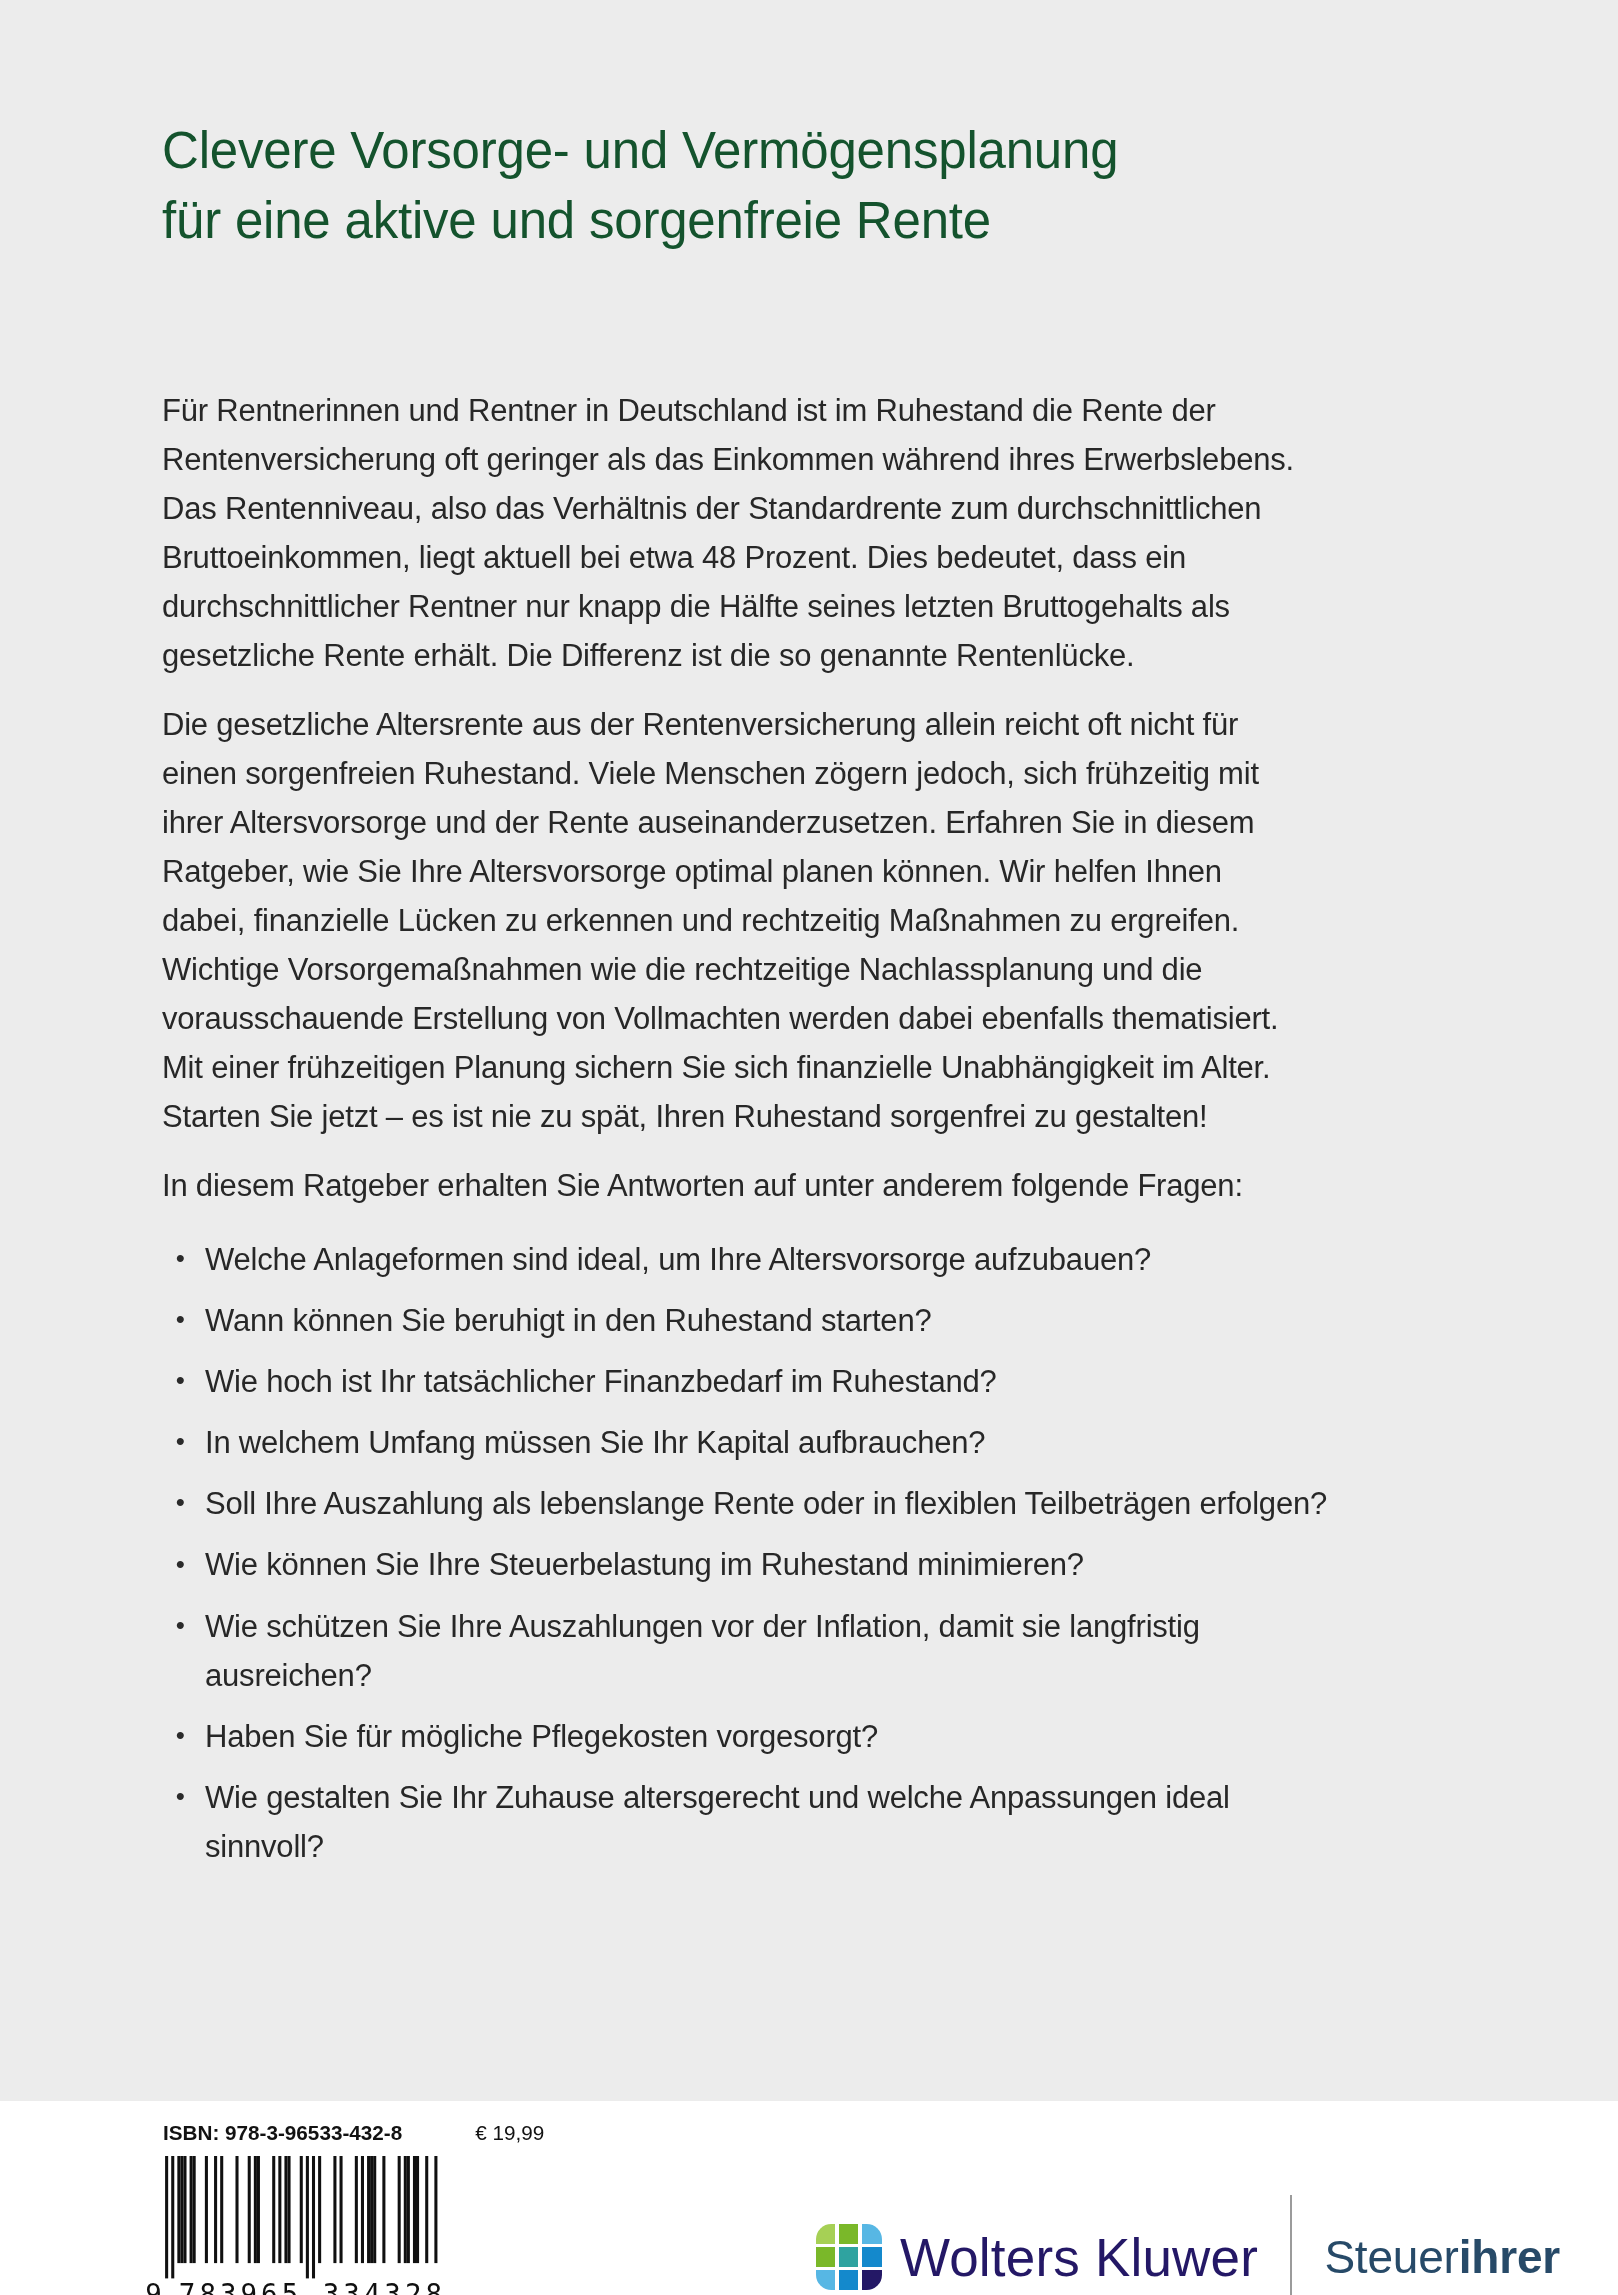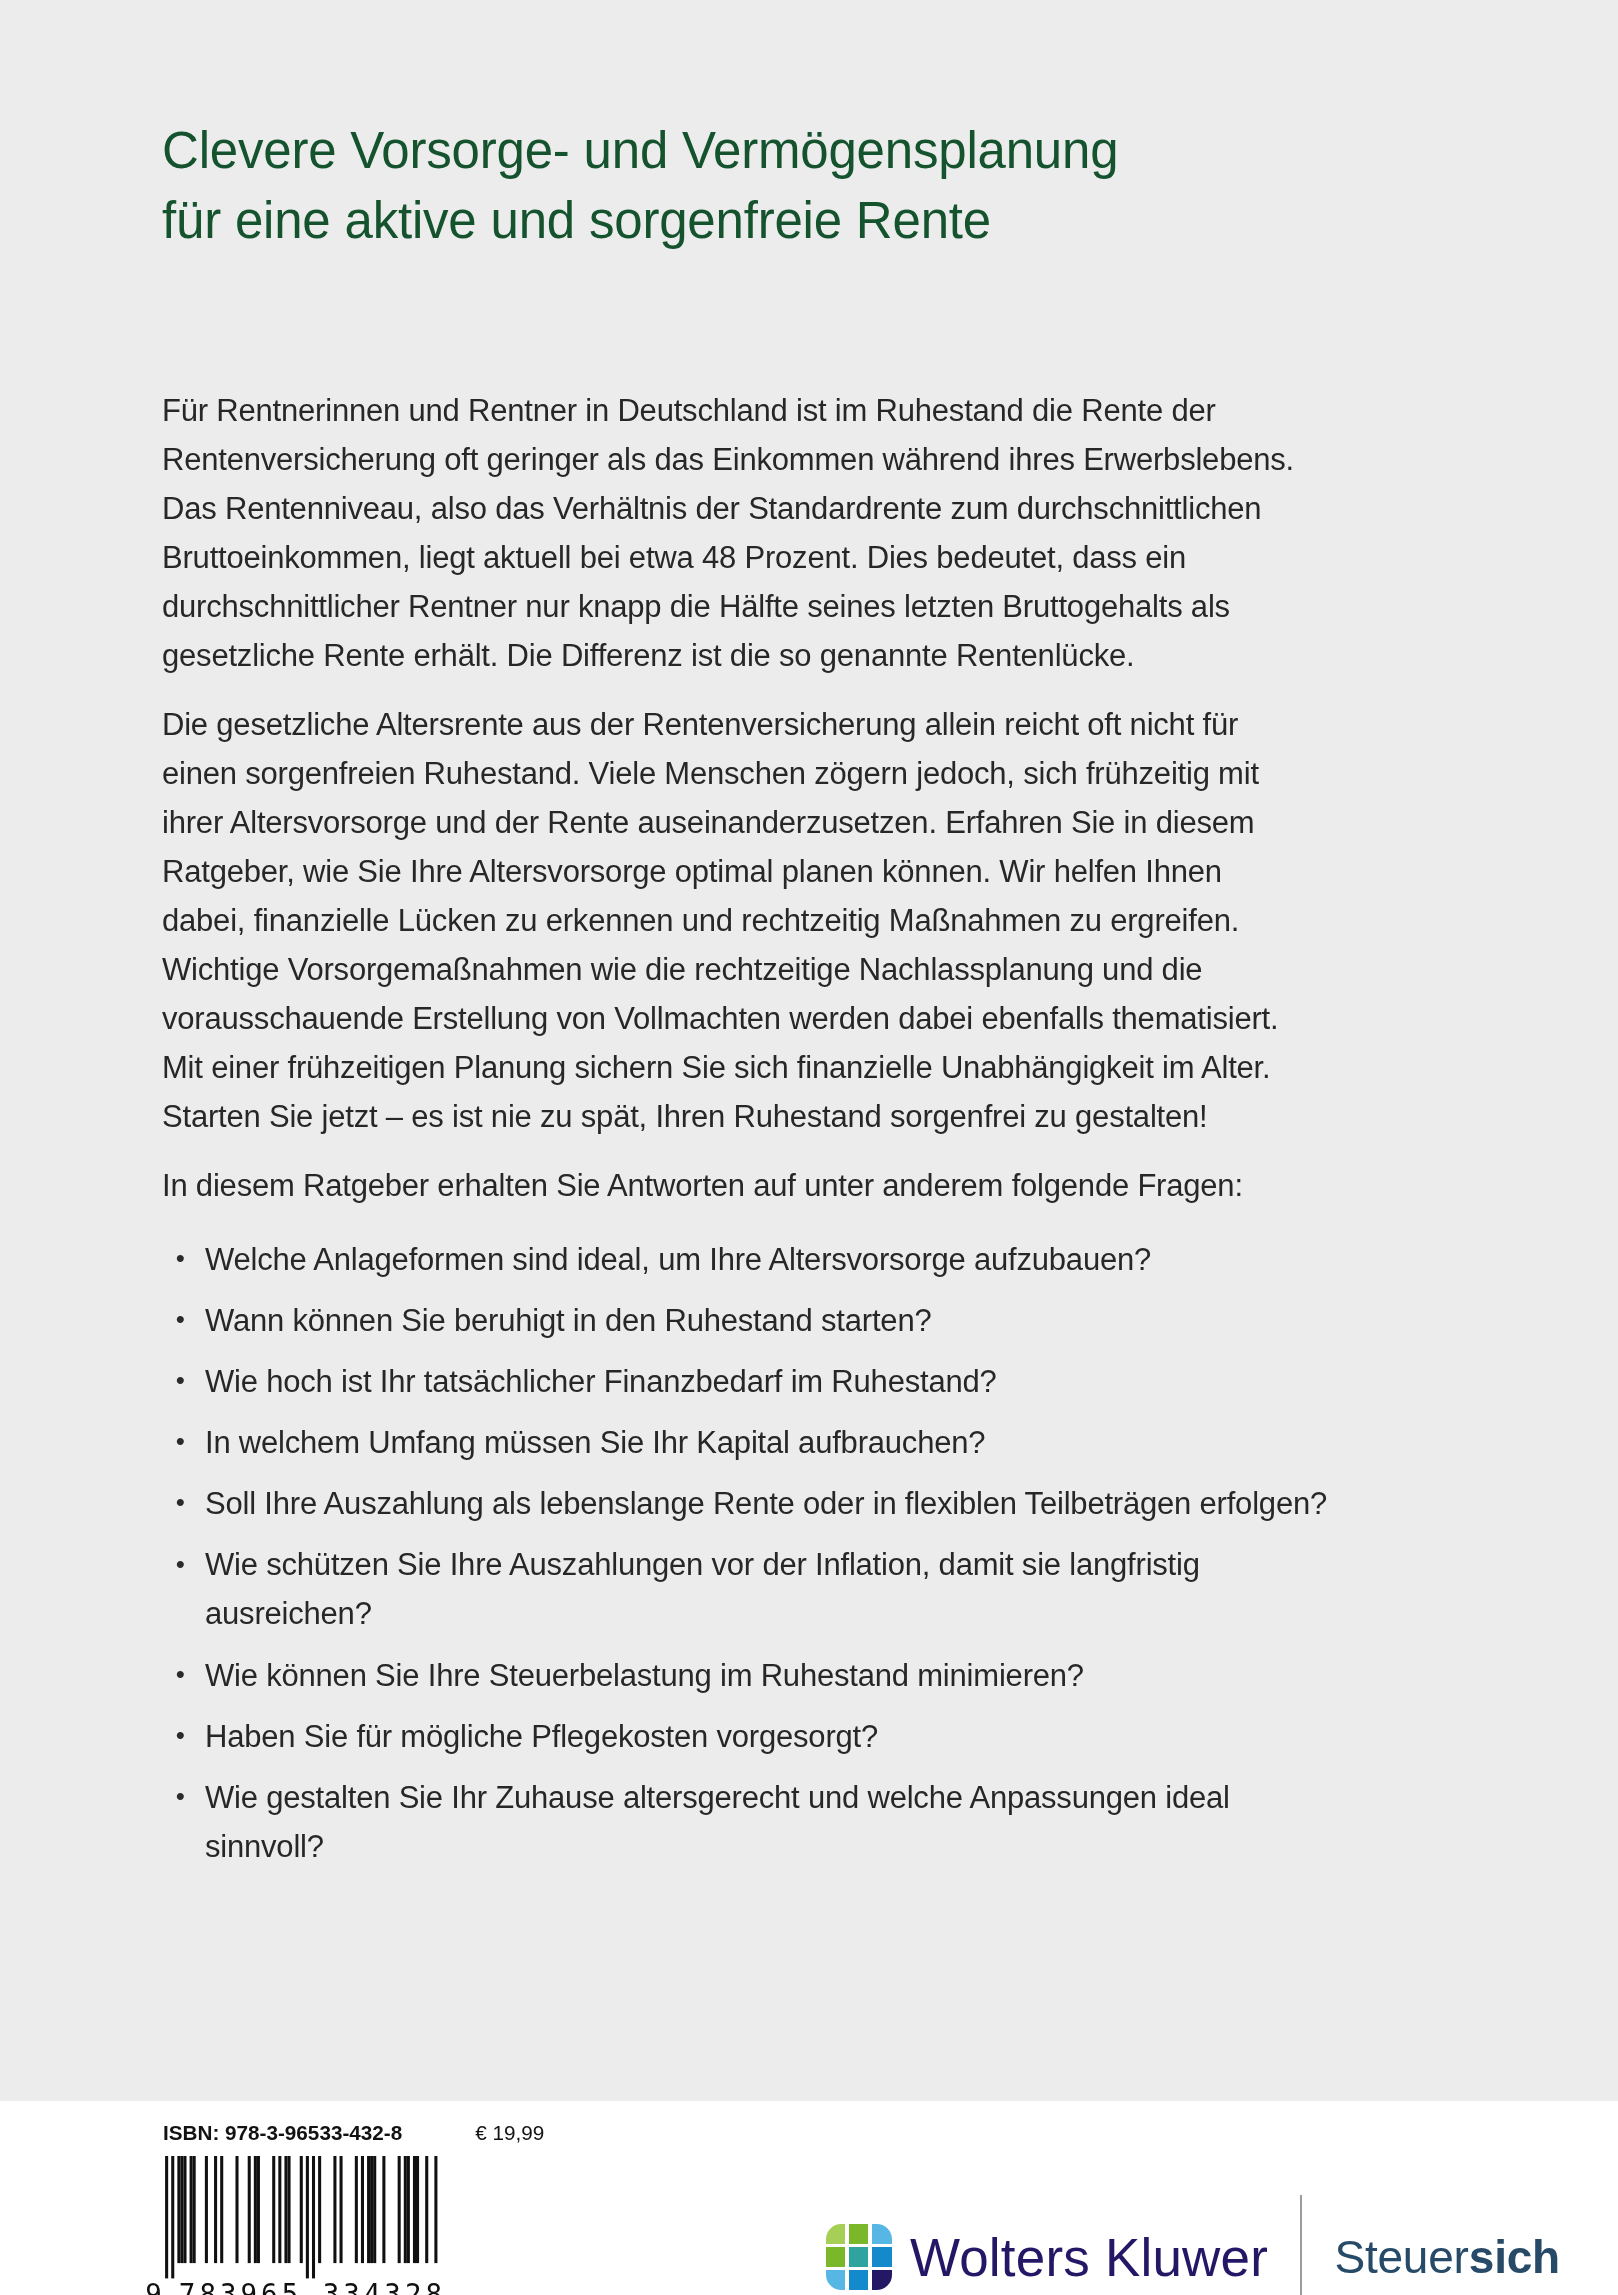--- a/index.html
+++ b/index.html
@@ -95,23 +95,23 @@
 vorausschauende Erstellung von Vollmachten werden dabei ebenfalls thematisiert.
 Mit einer frühzeitigen Planung sichern Sie sich finanzielle Unabhängigkeit im Alter.
 Starten Sie jetzt – es ist nie zu spät, Ihren Ruhestand sorgenfrei zu gestalten!</p>
     <p class="intro">In diesem Ratgeber erhalten Sie Antworten auf unter anderem folgende Fragen:</p>
     <ul class="questions">
       <li class="preline">Welche Anlageformen sind ideal, um Ihre Altersvorsorge aufzubauen?</li>
       <li class="preline">Wann können Sie beruhigt in den Ruhestand starten?</li>
       <li class="preline">Wie hoch ist Ihr tatsächlicher Finanzbedarf im Ruhestand?</li>
       <li class="preline">In welchem Umfang müssen Sie Ihr Kapital aufbrauchen?</li>
       <li class="preline">Soll Ihre Auszahlung als lebenslange Rente oder in flexiblen Teilbeträgen erfolgen?</li>
+      <li class="preline">Wie können Sie Ihre Steuerbelastung im Ruhestand minimieren?</li>
       <li class="preline">Wie schützen Sie Ihre Auszahlungen vor der Inflation, damit sie langfristig
 ausreichen?</li>
-      <li class="preline">Wie können Sie Ihre Steuerbelastung im Ruhestand minimieren?</li>
       <li class="preline">Haben Sie für mögliche Pflegekosten vorgesorgt?</li>
       <li class="preline">Wie gestalten Sie Ihr Zuhause altersgerecht und welche Anpassungen ideal
 sinnvoll?</li>
     </ul>
   </main>
 
   <footer class="footer">
     <div class="isbn-row">
       <span class="isbn-text">ISBN: 978-3-96533-432-8</span>
       <span class="price-text">€ 19,99</span>
@@ -170,19 +170,19 @@
             <div class="wk-tile" style="background: rgb(47, 163, 160);"></div>
             <div class="wk-tile" style="background: rgb(20, 137, 204);"></div>
             <div class="wk-tile" style="background: rgb(87, 183, 228);"></div>
             <div class="wk-tile" style="background: rgb(20, 137, 204);"></div>
             <div class="wk-tile" style="background: rgb(36, 24, 102);"></div>
           </div>
         <span class="wk-name" style="color: rgb(36, 24, 102);">Wolters Kluwer</span>
       </div>
       <div class="divider"></div>
       <div class="st-logo" style="color: rgb(39, 74, 104);">
-        <span class="st-light">Steuer</span><span class="st-bold">sich</span>
+        <span class="st-light">Steuer</span><span class="st-bold">ihrer</span>
       </div>
     </div>
   </footer>
 
 </div>
 
 
 </body></html>

